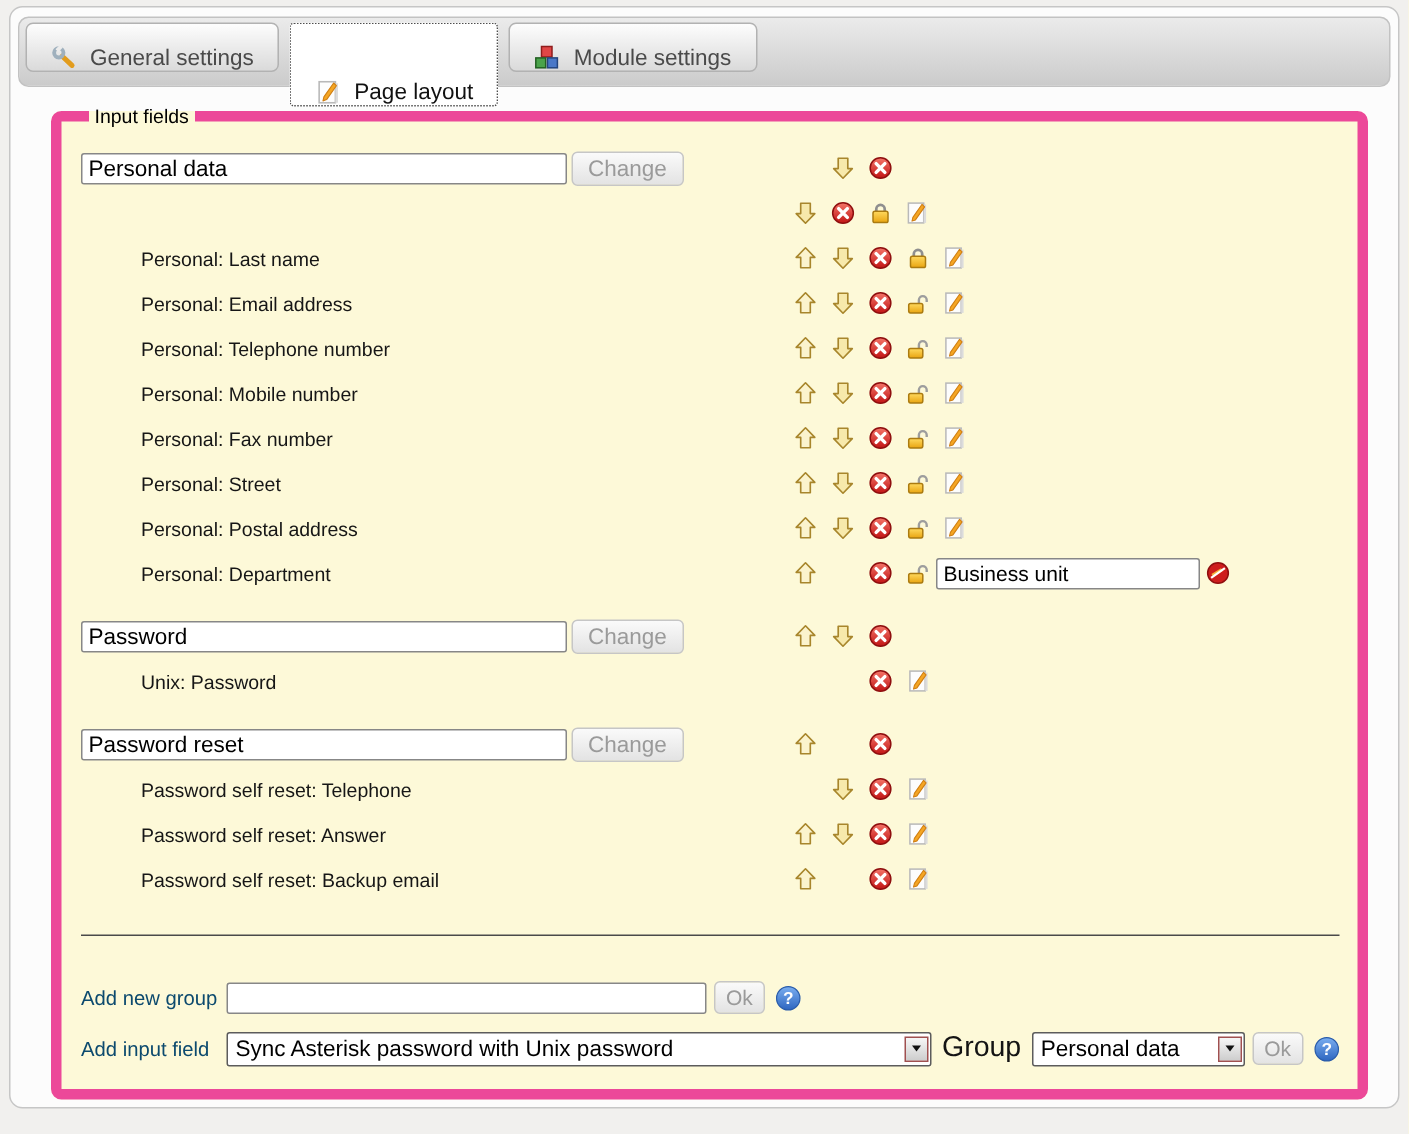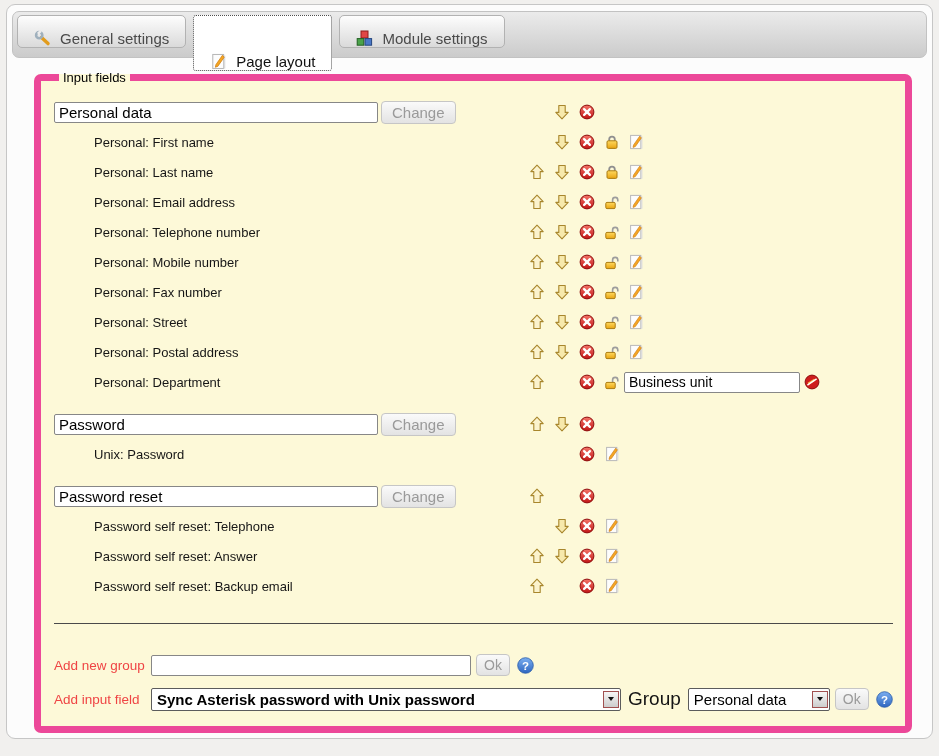--- a/index.html
+++ b/index.html
@@ -28,26 +28,26 @@
   .extras{display:flex;align-items:center;gap:8px;}
   .icn{display:inline-flex;width:16px;height:16px;cursor:pointer;}
   .icn svg{display:block}
   .icn.help{width:17px;height:17px;margin-left:7px;}
   .dept{width:166px;height:17px;font-size:14px;margin-left:-4px;margin-right:-4px;}
   .divider{border-top:1px solid #4a4a4a;margin:22px 12px 0 0;height:0;}
   
   .frow{display:flex;align-items:center;margin-right:12px;}
   .frow1{margin-top:28px;height:26px;}
   .frow2{margin-top:6px;height:30px;}
-  .flabel{width:97px;font-size:13.5px;color:#ef4444;flex:none;}
+  .flabel{width:97px;font-size:13.5px;color:#0c4a6e;flex:none;}
   .flabel2{font-size:19px;margin:0 0 0 7px;color:#141414;flex:none;}
   .addgrp{width:310px;height:17px;font-size:14px;}
   .okbtn{margin-left:5px;font-size:14px;padding:2px 7px;}
   .sel{display:inline-flex;align-items:center;height:21px;border:1px solid #5c5c5c;background:#fff;border-radius:2px;flex:none;box-sizing:content-box;cursor:pointer;}
-  .sel-wide{width:468px;font-weight:bold;}
+  .sel-wide{width:468px;}
   .sel-narrow{width:140px;margin-left:7px;}
   .seltext{font-size:15px;padding-left:5px;color:#000;white-space:nowrap;overflow:hidden;flex:1;}
   .selbtn{width:16px;height:17px;margin-right:1px;flex:none;background:linear-gradient(#f6f6f6,#cdcdcd);border:1px solid #a05050;display:flex;align-items:center;justify-content:center;box-sizing:border-box;}
   .tri{width:0;height:0;border-left:3.5px solid transparent;border-right:3.5px solid transparent;border-top:4.5px solid #111;}
 </style>
 </head>
 <body>
 
 <div class="window">
   <div class="tabbar">
@@ -109,21 +109,20 @@
                     </linearGradient>
                   </defs>
                   <circle cx="8" cy="8" r="6.9" fill="url(#rg)" stroke="#8f0f0f" stroke-width="1"></circle>
                   <path d="M5.1 5.1 L10.9 10.9 M10.9 5.1 L5.1 10.9" stroke="#fff" stroke-width="2.3" stroke-linecap="round"></path>
                 </svg>
               </span>
             </div>
             <div class="cell extras"></div>
           </div>
           <div class="row fieldrow">
-            <div class="cell flabelcell">Personal: First name</div>
             <div class="cell slot"></div>
             <div class="cell slot">
               <span class="icn">
                 <svg width="16" height="16" viewBox="0 0 16 16">
                   <path d="M8 14.8 L1.8 8.4 H4.8 V1.5 H11.2 V8.4 H14.2 Z" fill="#f7e9ab" stroke="#a8862c" stroke-width="1.1" stroke-linejoin="round"></path>
                 </svg>
               </span>
             </div>
             <div class="cell slot">
               <span class="icn">

